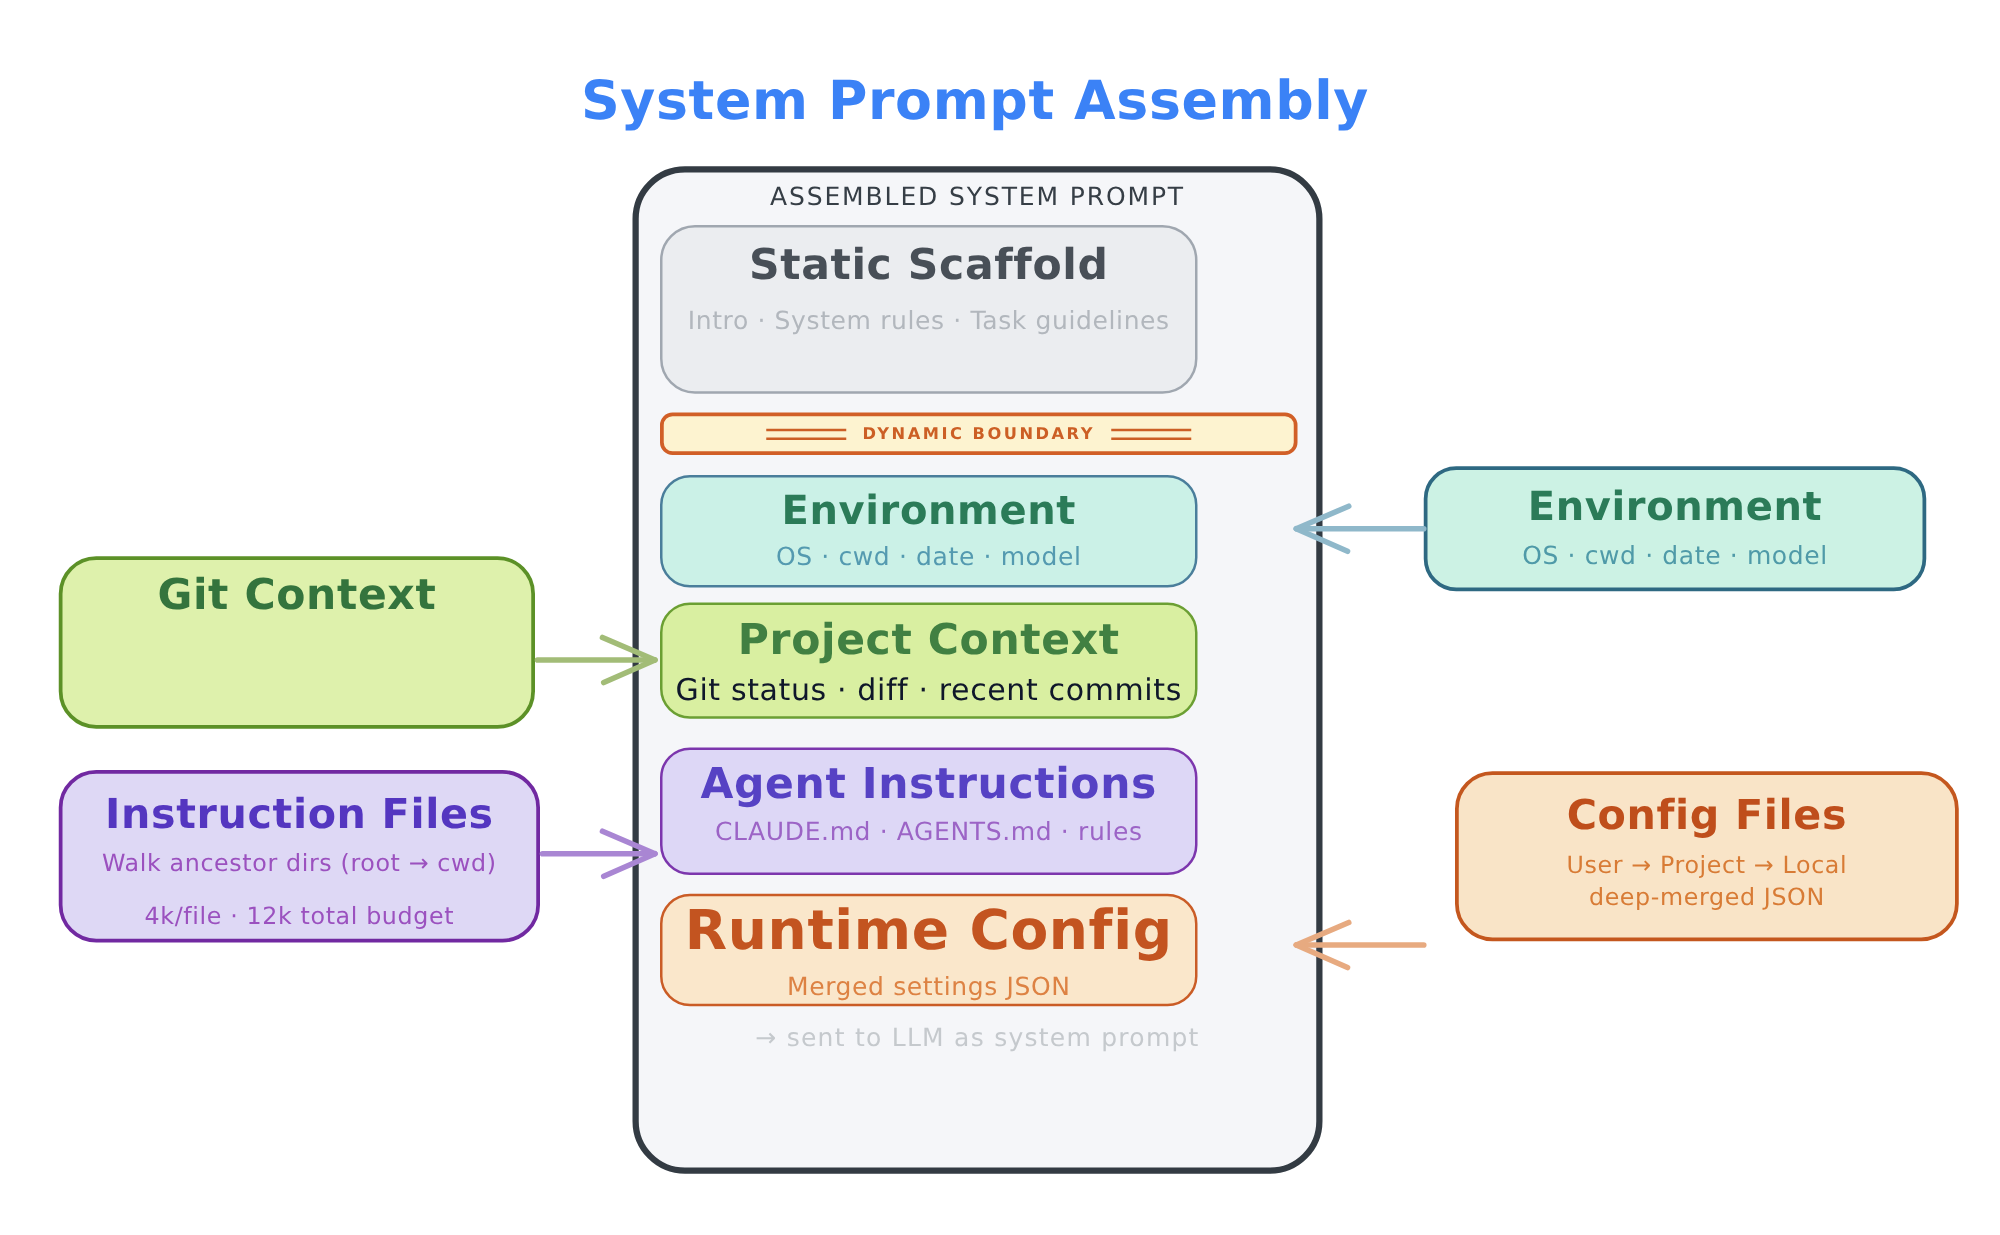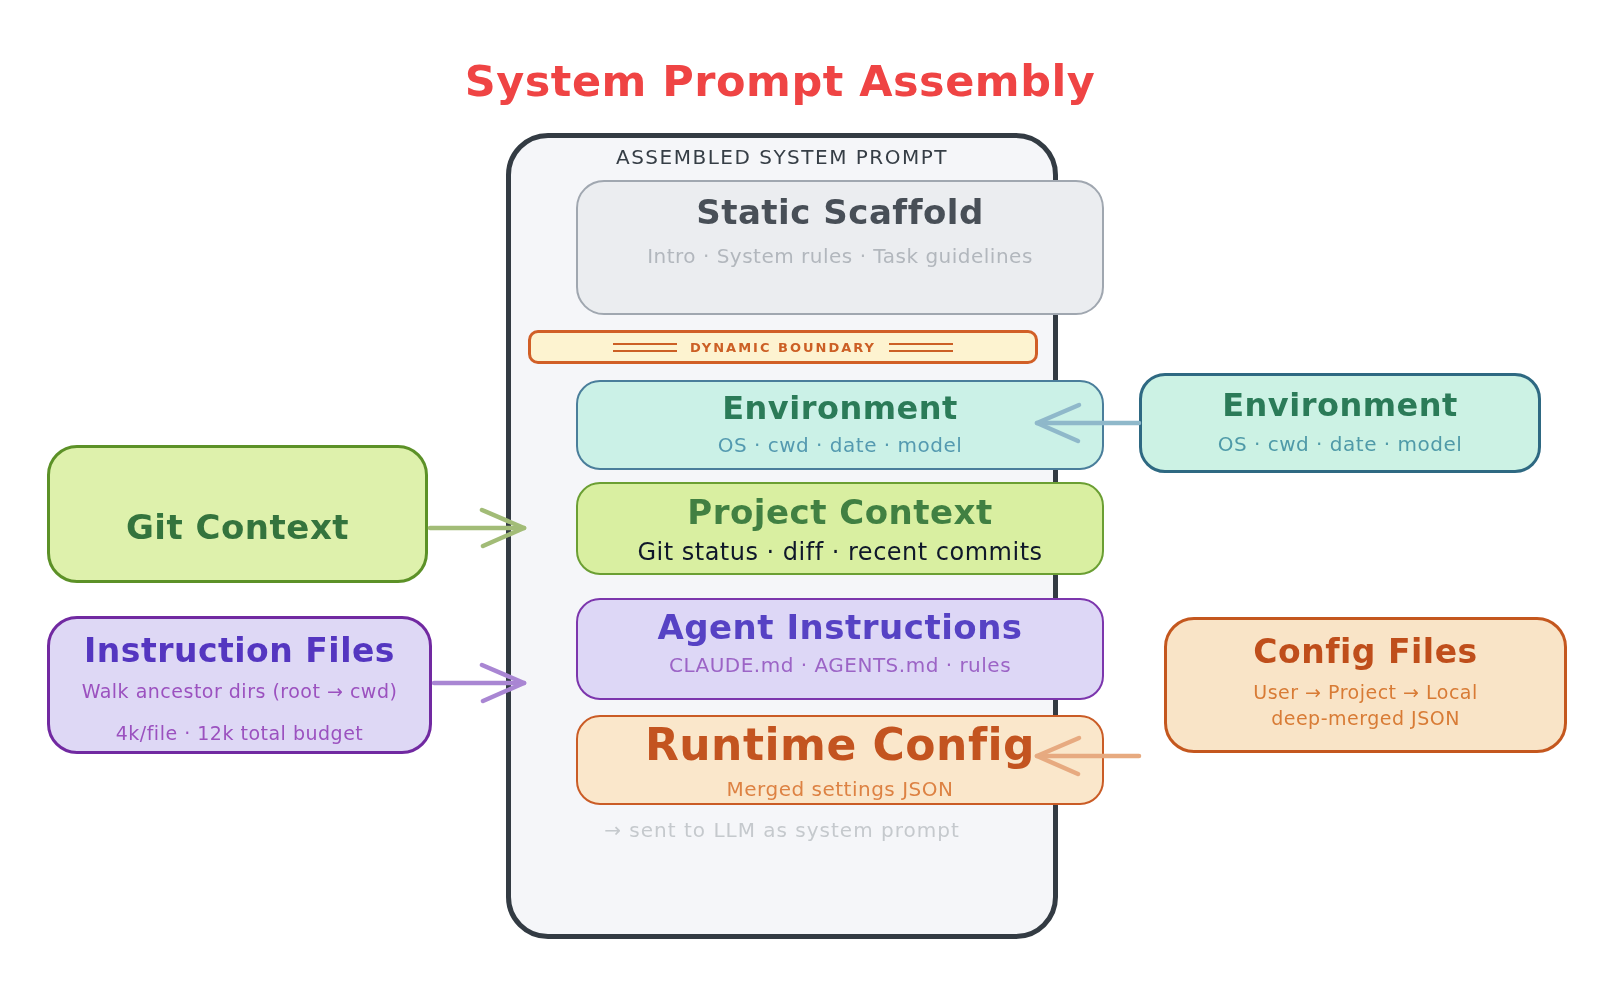--- a/index.html
+++ b/index.html
@@ -5,39 +5,38 @@
   * { box-sizing: border-box; margin: 0; padding: 0; }
   html, body { width: 1600px; height: 988px; background: #ffffff; overflow: hidden; }
   body { font-family: "DejaVu Sans", sans-serif; position: relative; }
 
   .canvas { position: absolute; inset: 0; }
 
   
   .diagram-title {
     position: absolute; left: 0; top: 56px; width: 1560px;
     text-align: center; font-size: 43px; font-weight: 600;
-    color: #ef4444; letter-spacing: 0.5px;
+    color: #3b82f6; letter-spacing: 0.5px;
   }
 
   
   .prompt-container {
     position: absolute; left: 506px; top: 133px; width: 552px; height: 806px;
     background: #f5f6f9; border: 5px solid #333b43; border-radius: 42px;
   }
   .container-label {
     position: absolute; top: 7px; left: 0; width: 100%;
     text-align: center; font-size: 20px; font-weight: 500;
     letter-spacing: 1.5px; color: #363e46;
   }
 
   .card {
-    position: absolute; left: 17px; width: 528px;
+    position: absolute; left: 17px; width: 430px;
     display: flex; flex-direction: column; align-items: center;
     border-radius: 24px;
-    margin-left: 48px;
   }
   .card .card-title { font-weight: 600; letter-spacing: 0.5px; }
   .card .card-sub   { letter-spacing: 0.5px; }
 
   .card-static {
     top: 42px; height: 135px; padding-top: 10px; gap: 12px;
     background: #ebedf0; border: 2.5px solid #a0a7b0; border-radius: 28px;
   }
   .card-static .card-title { font-size: 34px; color: #484f57; }
   .card-static .card-sub   { font-size: 20px; color: #b2b7bd; }
@@ -91,21 +90,21 @@
   
   .source-box {
     position: absolute; display: flex; flex-direction: column; align-items: center;
   }
   .source-box .src-title { font-weight: 600; letter-spacing: 0.5px; }
   .source-box .src-line  { letter-spacing: 0.5px; }
 
   .box-git {
     left: 47px; top: 445px; width: 381px; height: 138px;
     background: #def1ac; border: 3.5px solid #5c9127; border-radius: 30px;
-    padding-top: 26px; gap: 17px; justify-content: center;
+    padding-top: 8px; gap: 17px;
   }
   .box-git .src-title { font-size: 34px; color: #34743d; }
   .box-git .src-line  { font-size: 20px; color: #8bb056; }
 
   .box-instr {
     left: 47px; top: 616px; width: 385px; height: 138px;
     background: #ded8f5; border: 3.5px solid #7129a1; border-radius: 30px;
     padding-top: 12px; gap: 10px;
   }
   .box-instr .src-title { font-size: 33px; color: #5436c0; }

